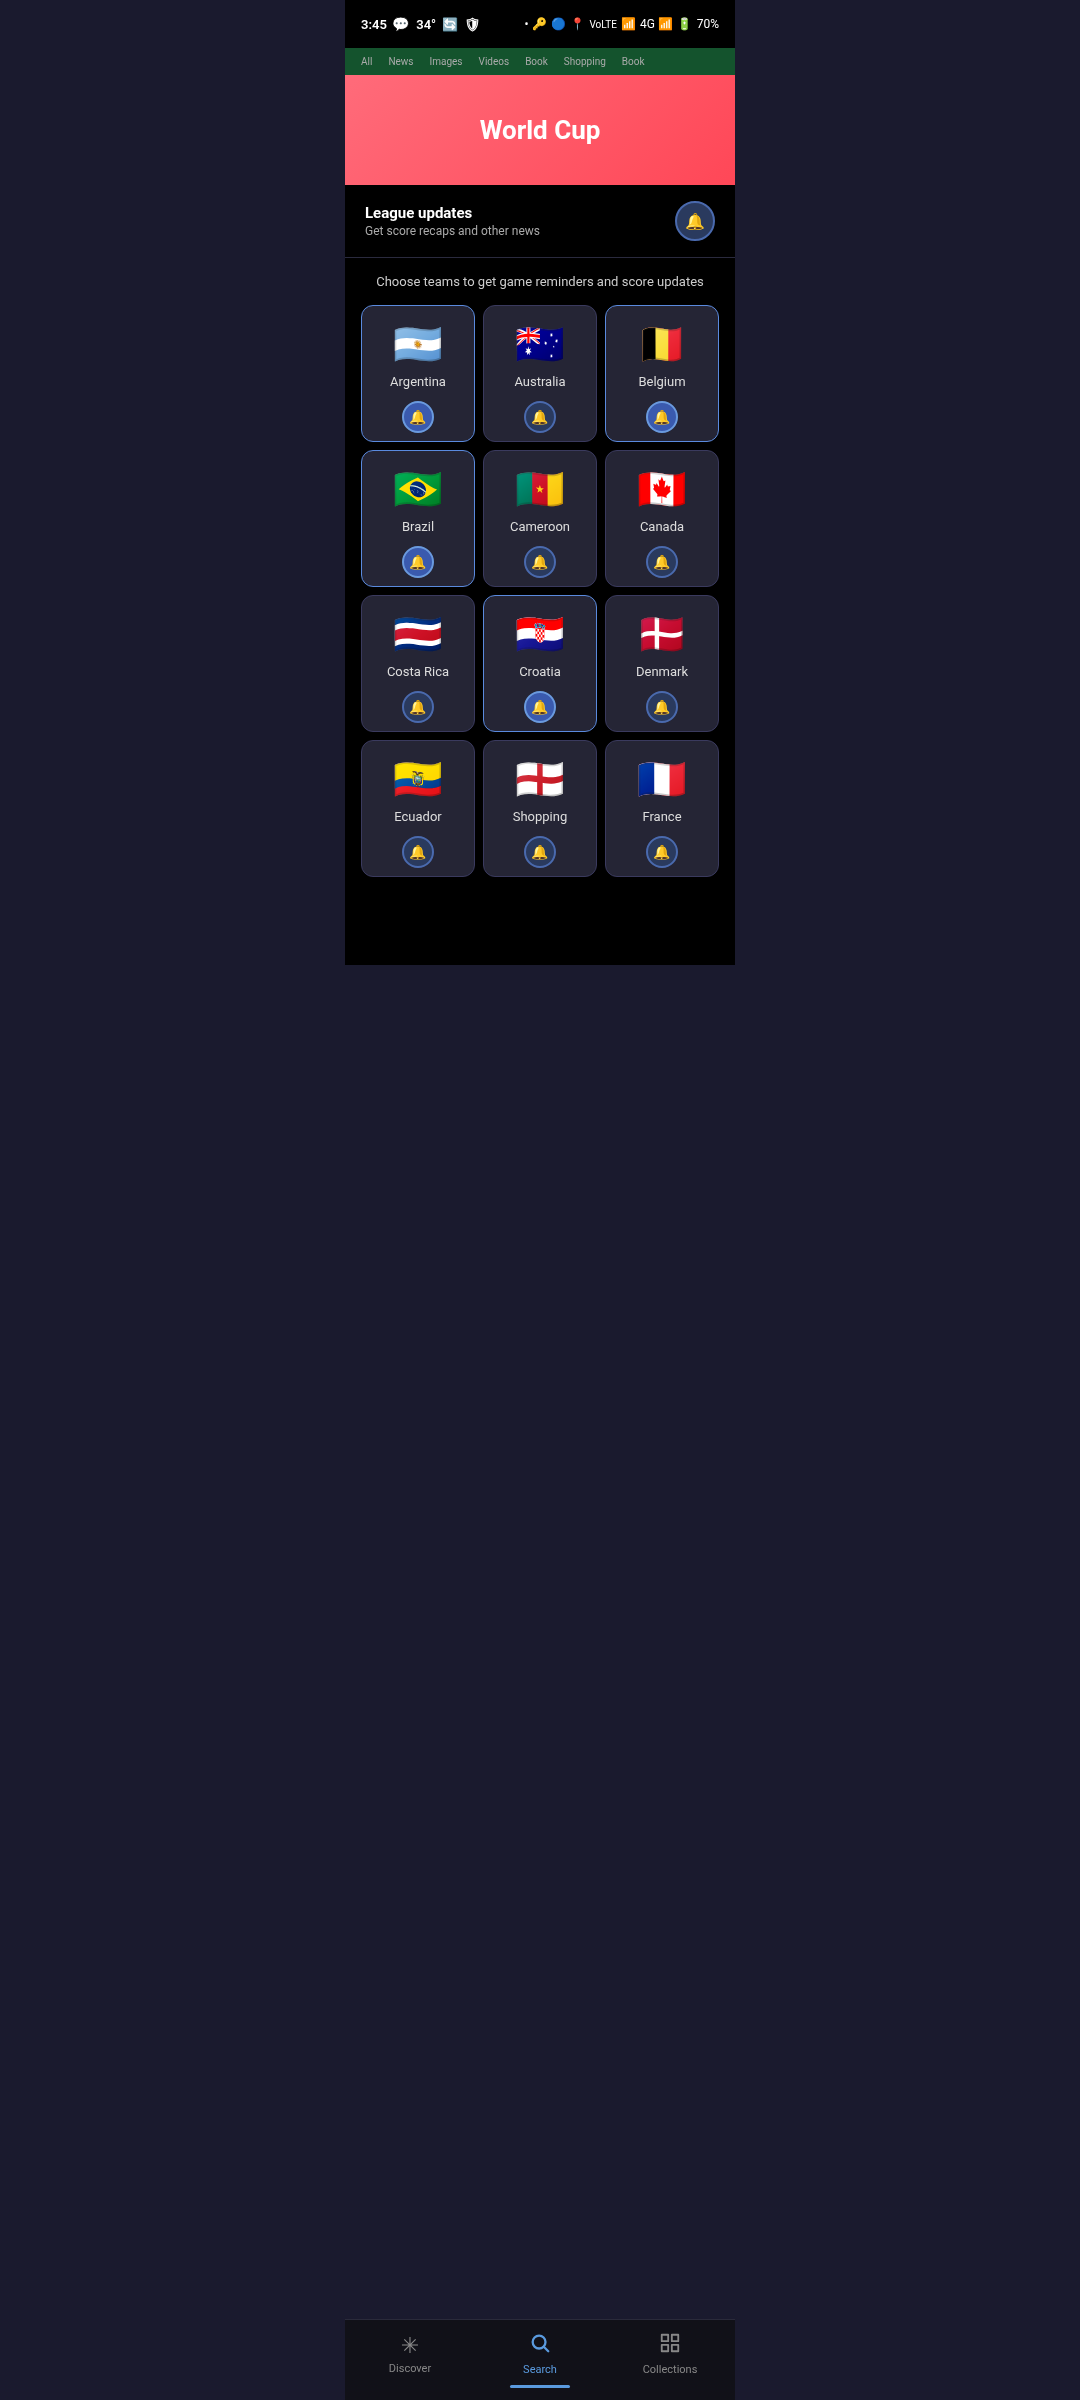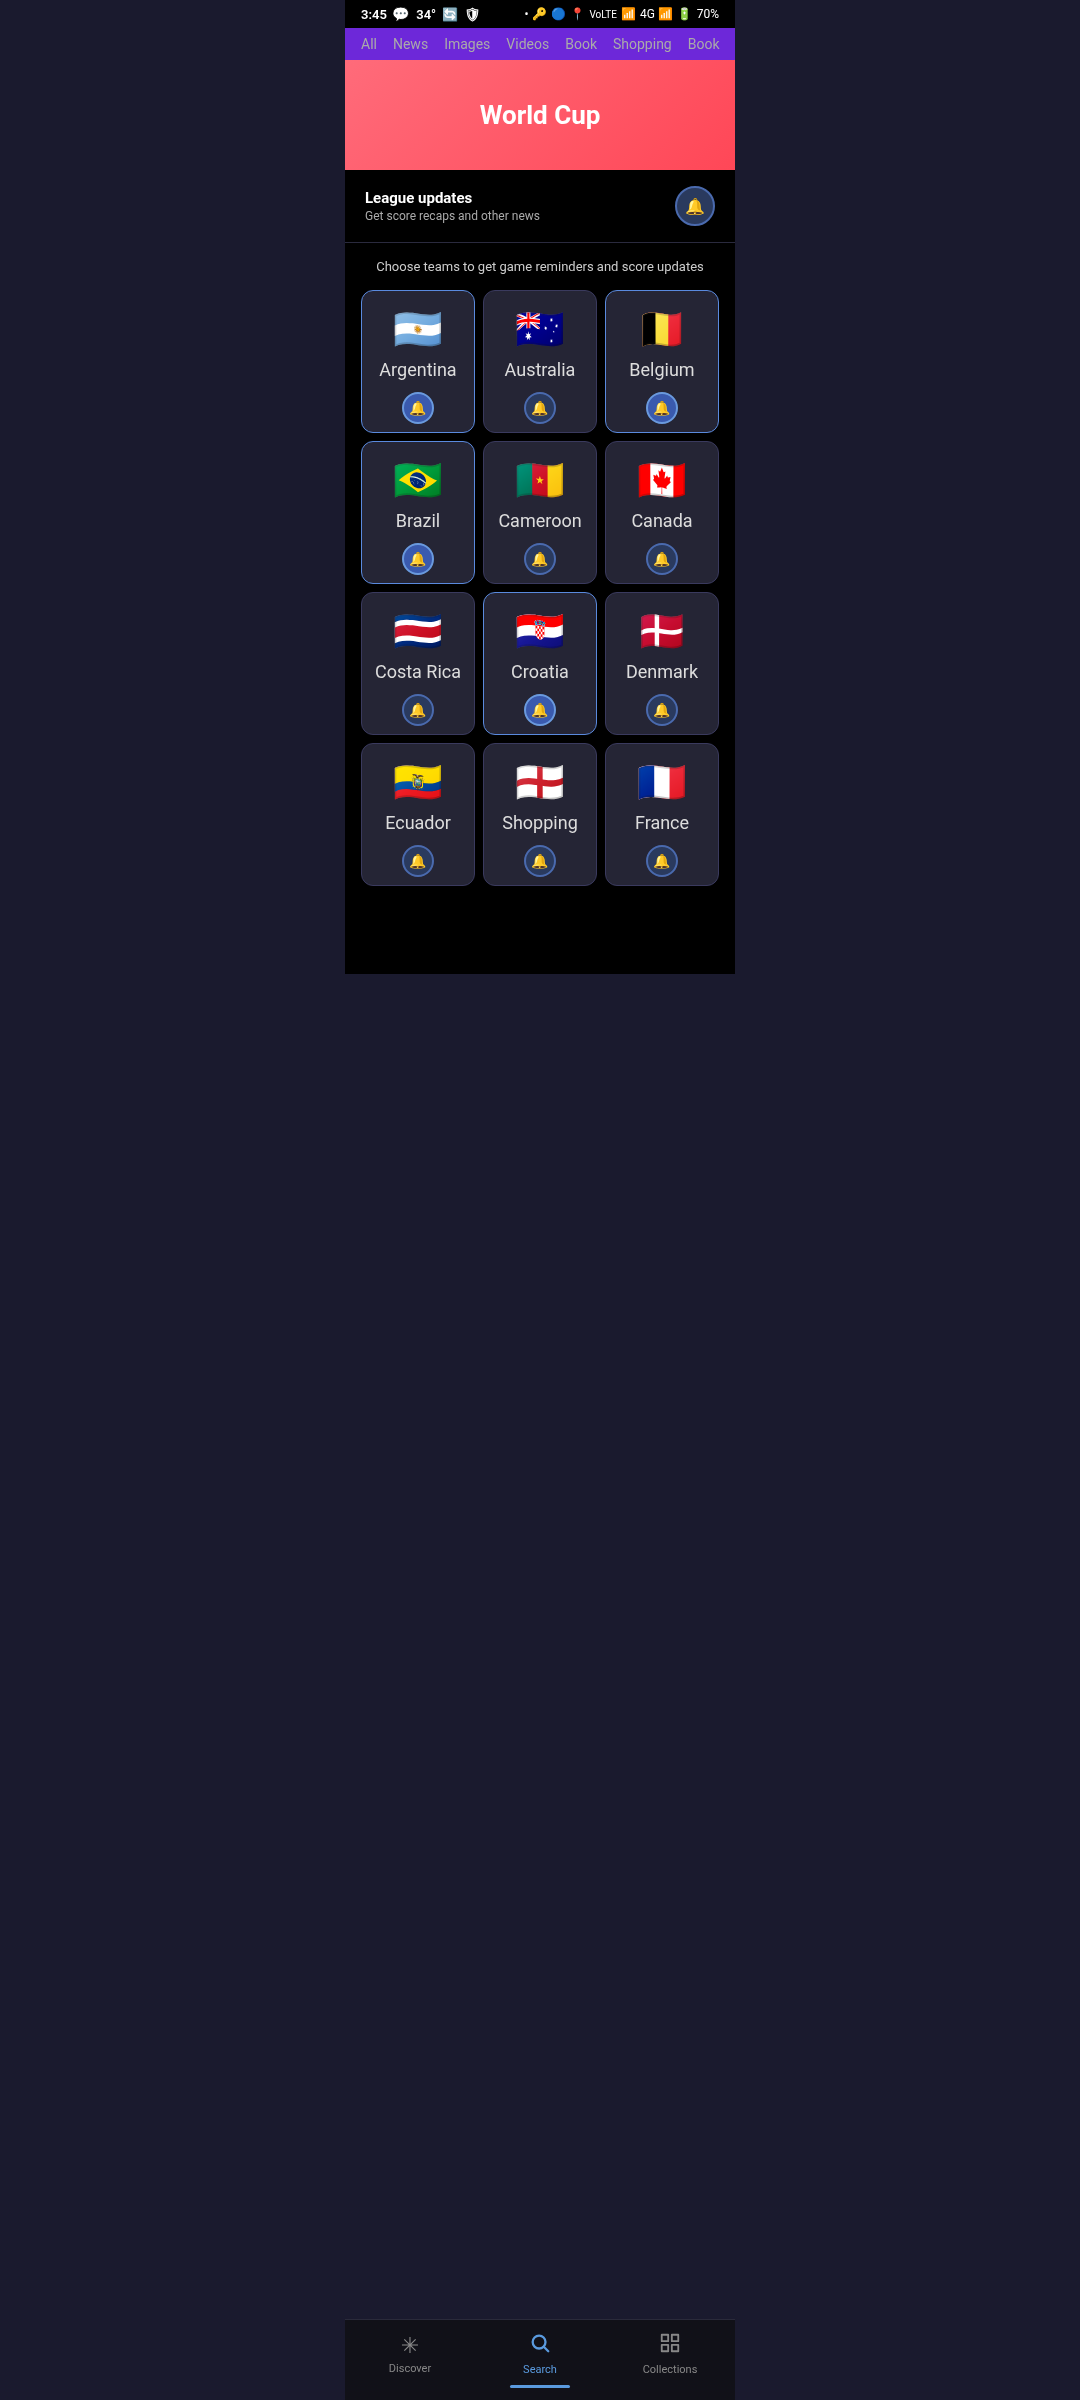--- a/index.html
+++ b/index.html
@@ -15,46 +15,46 @@
       overflow-x: hidden;
     }
 
     
     .status-bar {
       background: #000;
       display: flex;
       justify-content: space-between;
       align-items: center;
       padding: 8px 16px;
-      height: 28px;
+      height: 48px;
     }
     .status-bar-left {
       display: flex;
       align-items: center;
       gap: 6px;
       font-size: 13px;
       font-weight: 600;
       color: #fff;
     }
     .status-bar-right {
       display: flex;
       align-items: center;
       gap: 4px;
       font-size: 12px;
       color: #fff;
     }
 
     
     .tab-bar {
-      background: #6d28d9;
+      background: #14532d;
       display: flex;
       align-items: flex-end;
       padding: 6px 12px;
       gap: 8px;
-      font-size: 14px;
+      font-size: 10px;
       color: #aaa;
       overflow: hidden;
     }
     .tab-item {
       white-space: nowrap;
       padding: 2px 4px;
       cursor: pointer;
     }
 
     
@@ -148,21 +148,21 @@
       height: 44px;
       border-radius: 8px;
       overflow: hidden;
       display: flex;
       align-items: center;
       justify-content: center;
       font-size: 36px;
     }
 
     .team-name {
-      font-size: 18px;
+      font-size: 13px;
       color: #ddd;
       text-align: left;
     }
 
     .team-bell {
       width: 32px;
       height: 32px;
       border-radius: 50%;
       background: #2a3a5e;
       border: 2px solid #4a6aae;

